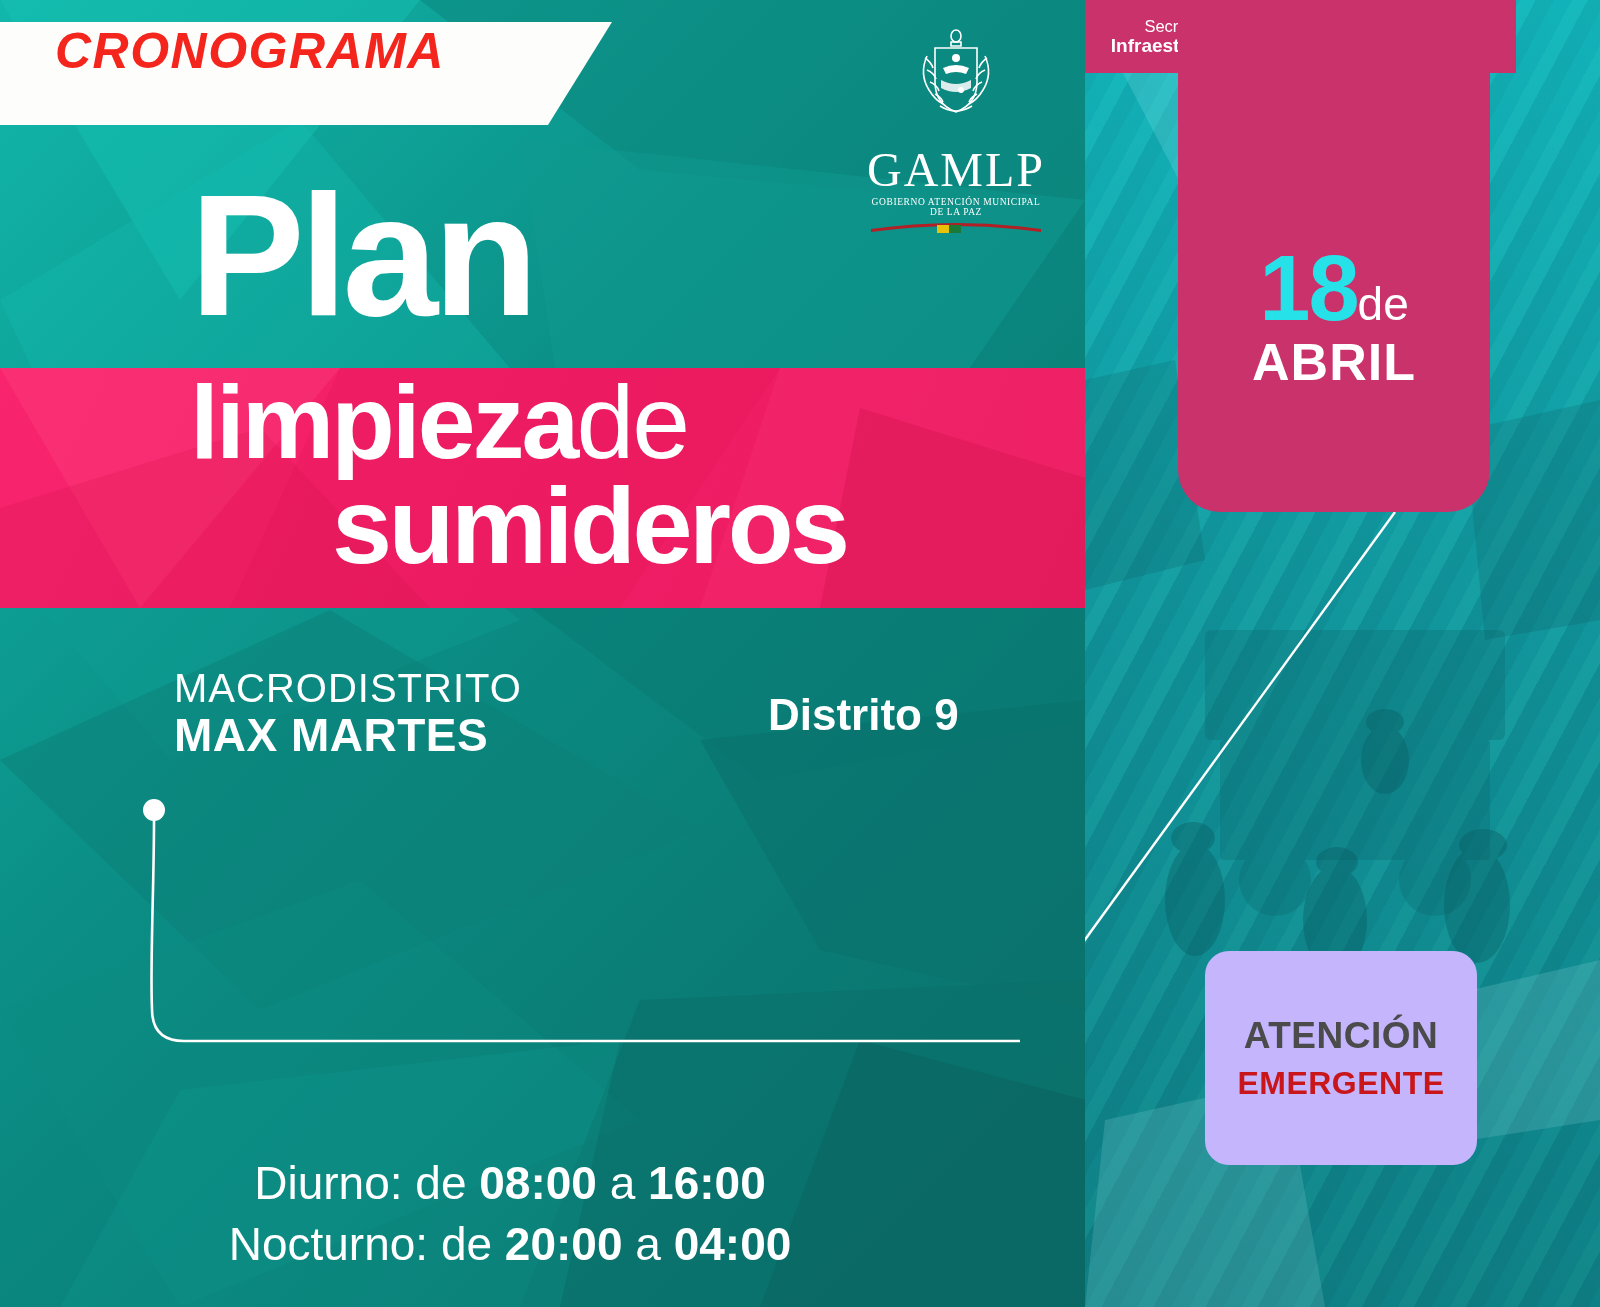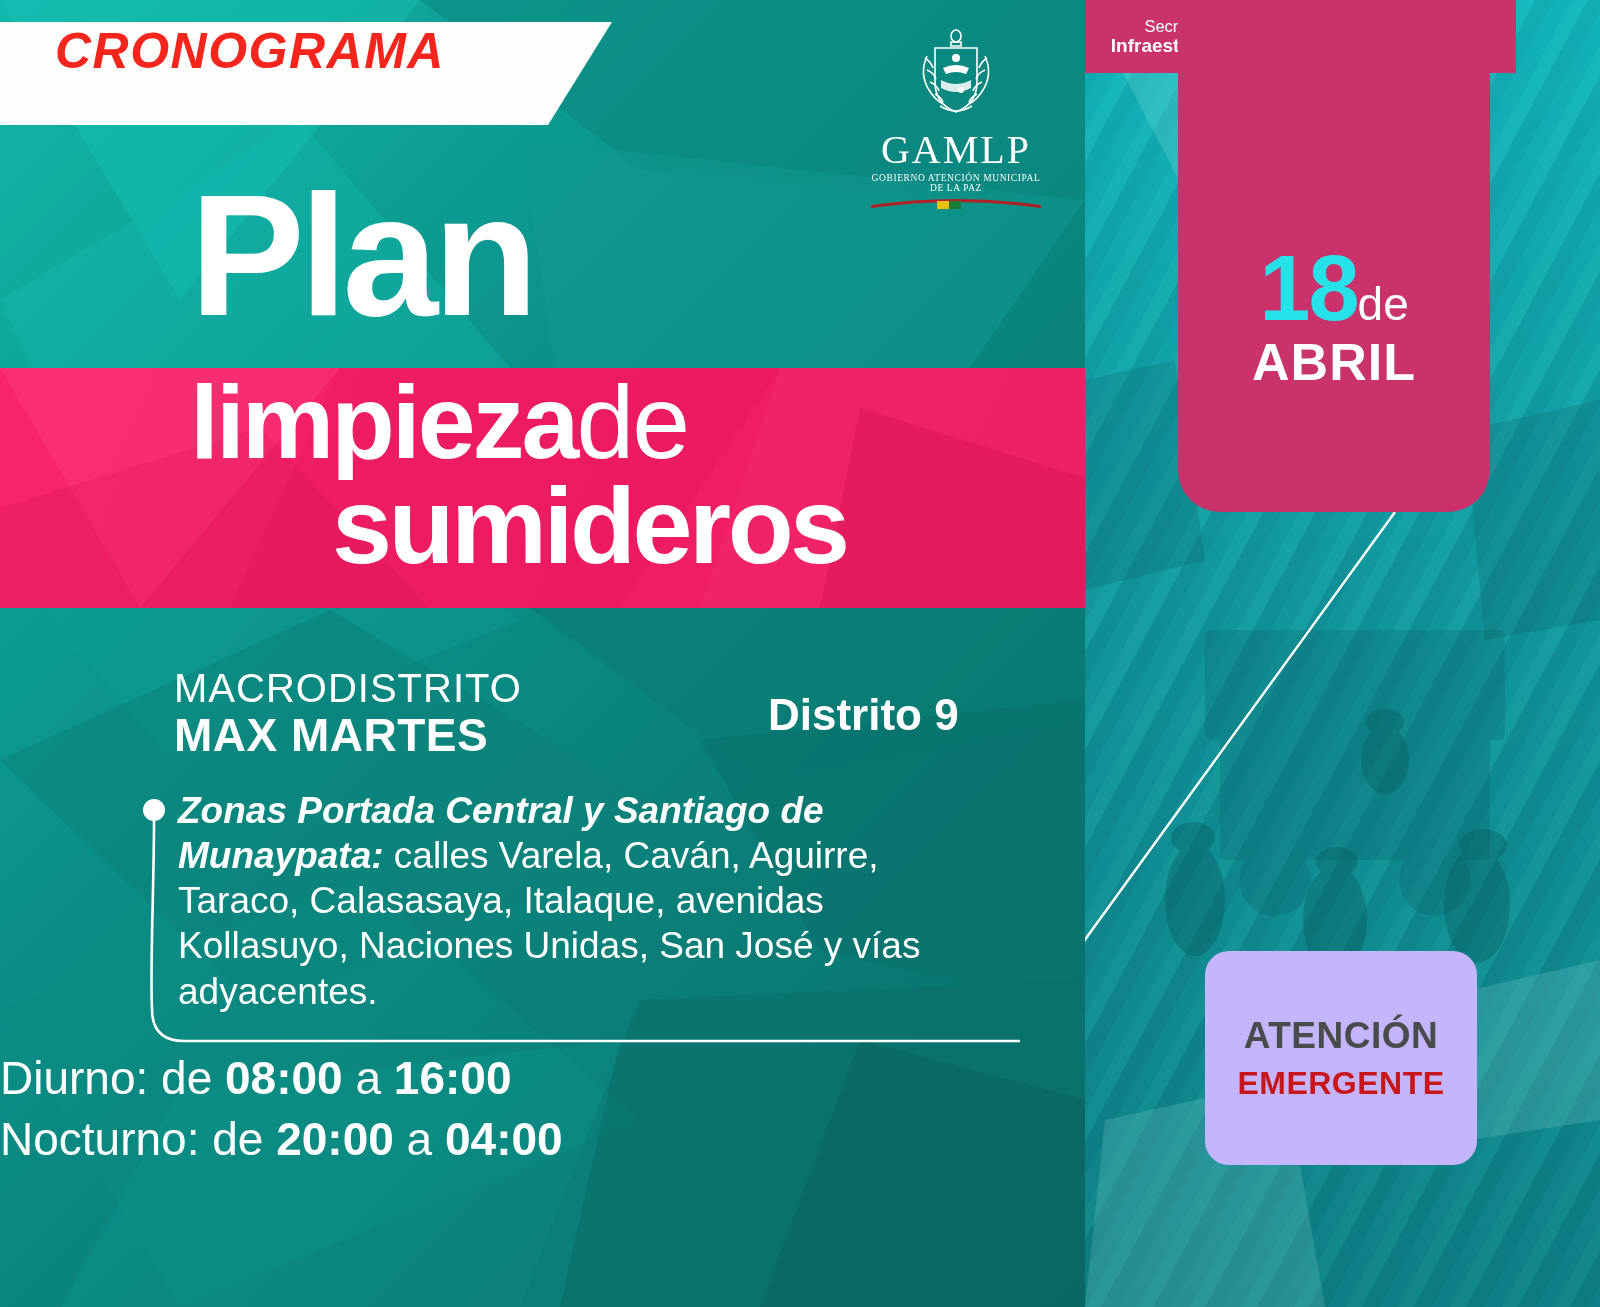--- a/index.html
+++ b/index.html
@@ -38,21 +38,21 @@
   }
 
   
   .gamlp{
     position:absolute; left:866px; top:28px;
     width:180px; text-align:center; color:#ffffff;
   }
   .gamlp .shield{ display:block; margin:0 auto; }
   .gamlp-word{
     font-family:"Liberation Serif", serif;
-    font-size:40px; letter-spacing:2px; line-height:1; margin-top:2px;
+    font-size:48px; letter-spacing:2px; line-height:1; margin-top:18px;
   }
   .gamlp-sub{
     font-family:"Liberation Serif", serif;
     font-size:9.5px; letter-spacing:.6px; margin-top:3px;
   }
   .gamlp-rule{ margin-top:4px; }
 
   
   .title-plan{
     position:absolute; left:190px; top:176px;
@@ -101,22 +101,22 @@
   .zone-text{
     position:absolute; left:178px; top:788px;
     width:810px;
     color:#ffffff; font-size:37px; line-height:1.22;
     z-index:3;
   }
   .zone-text .zb{ font-weight:bold; font-style:italic; }
 
   
   .sched{
-    position:absolute; left:0; top:1048px;
-    width:1020px; text-align:left;
+    position:absolute; left:0; top:1153px;
+    width:1020px; text-align:center;
     color:#ffffff; font-size:46px; font-weight:300; line-height:1.32;
   }
   .sched .hh{ font-weight:bold; }
 
   
   .right-panel{
     position:absolute; left:1085px; top:0;
     width:515px; height:1307px;
     overflow:hidden;
     background:#0d8f86;
@@ -250,23 +250,20 @@
 
     <div class="macro-label">MACRODISTRITO</div>
     <div class="macro-name">MAX MARTES</div>
     <div class="distrito">Distrito 9</div>
 
     <svg class="bracket" width="900" height="260" viewBox="0 0 900 260" fill="none">
       <circle cx="14" cy="15" r="11" fill="#ffffff"></circle>
       <path d="M14 26 C14 90 10 170 12 214 Q12 246 44 246 L880 246" stroke="#ffffff" stroke-width="2.6" fill="none"></path>
     </svg>
 
-    <div class="zone-text">
-      <span class="zb">Zonas Portada Central y Santiago de Munaypata:</span><span> calles Varela, Caván, Aguirre, Taraco, Calasasaya, Italaque, avenidas Kollasuyo, Naciones Unidas, San José y vías adyacentes.</span>
-    </div>
 
     <div class="sched">
       <div>
         <span>Diurno: de </span><span class="hh">08:00</span><span> a </span><span class="hh">16:00</span>
       </div>
       <div>
         <span>Nocturno: de </span><span class="hh">20:00</span><span> a </span><span class="hh">04:00</span>
       </div>
     </div>
   </div>

